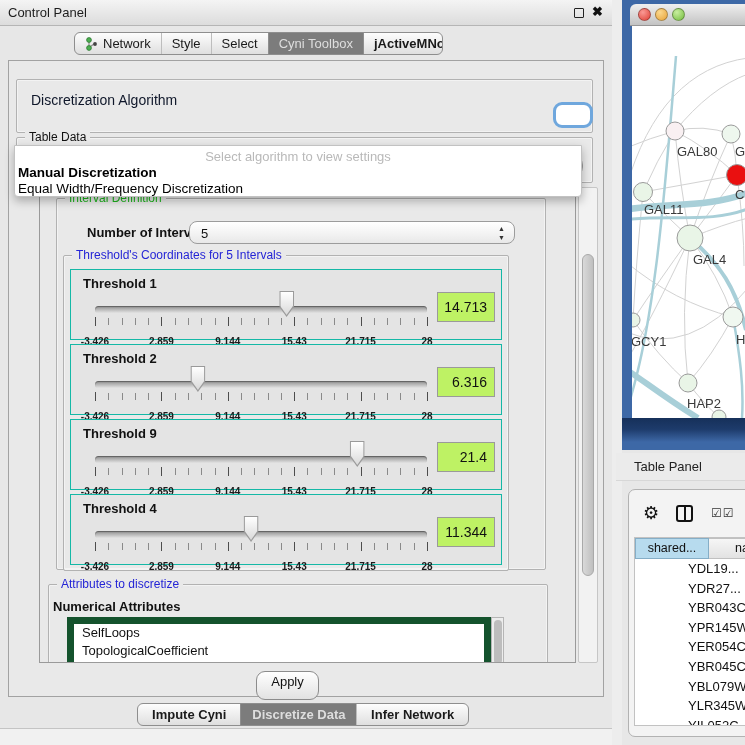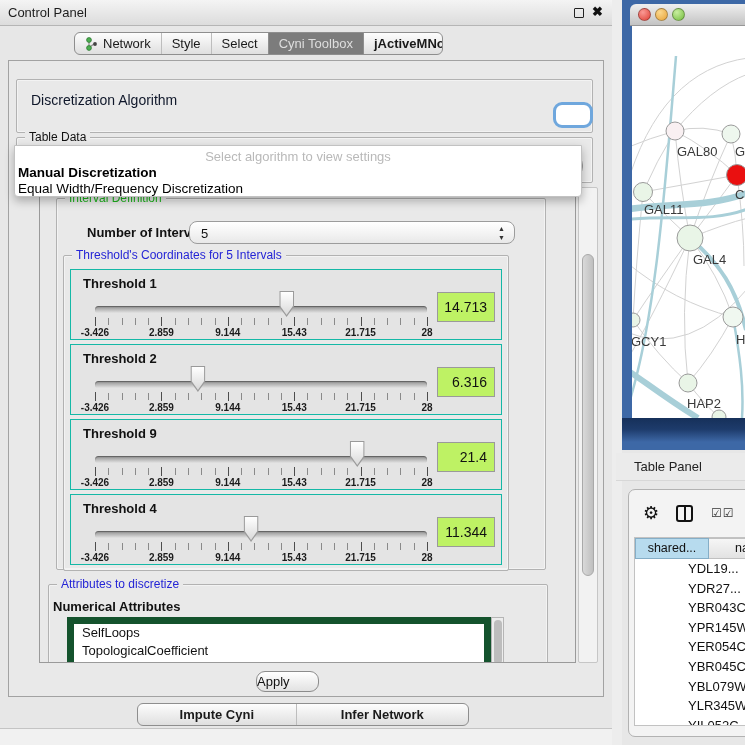--- a/index.html
+++ b/index.html
@@ -76,35 +76,35 @@
   .th-handle { position:absolute; top:21px; width:15px; height:26px; transform:translateX(-50%);
     clip-path:polygon(0 0,100% 0,100% 60%,50% 100%,0 60%);
     background:linear-gradient(#9a9a9a,#9a9a9a); z-index:3; }
   .th-handle::after { content:""; position:absolute; left:1px; top:1px; right:1px; bottom:2px;
     clip-path:polygon(0 0,100% 0,100% 60%,50% 100%,0 60%);
     background:linear-gradient(#ffffff,#d9d9d9); }
   .th-ticks-minor { position:absolute; left:0; top:48px; width:333px; height:7px;
     background:repeating-linear-gradient(to right,#8a8a8a 0 1px,transparent 1px 13.28px); }
   .th-ticks-major { position:absolute; left:0; top:47px; width:333px; height:9px;
     background:repeating-linear-gradient(to right,#4d4d4d 0 1px,transparent 1px 66.4px); }
-  .th-scale { position:absolute; left:0; top:57px; width:267px; height:12px; }
+  .th-scale { position:absolute; left:0; top:66px; width:267px; height:12px; }
   .th-scale span { position:absolute; transform:translateX(-50%); font-size:10px; font-weight:bold; color:#1c1c1c; white-space:nowrap; }
   .th-value { position:absolute; right:6px; top:22px; width:58px; height:30px; background:#bef264;
     border:1px solid #9a9a9a; font-size:14px; line-height:28px; text-align:right; padding-right:7px; }
 
   .attr-group { left:8px; top:396px; width:500px; height:88px; }
   .attr-heading { position:absolute; left:4px; top:14px; font-size:13px; font-weight:bold; }
   .attr-list { position:absolute; left:18px; top:32px; width:424px; height:54px; background:#fff;
     border:7px solid #14532d; overflow:hidden; font-size:13px; }
   .attr-item { padding:1px 0 1px 8px; line-height:15.5px; white-space:nowrap; }
   .attr-scroll { position:absolute; left:442px; top:32px; width:13px; height:54px; background:#ededed; border:1px solid #b5b5b5; }
   .attr-thumb { position:absolute; left:1.5px; top:2px; width:8px; height:44px; border-radius:4px; background:#bdbdbd; }
 
-  .apply-btn { left:247px; top:610px; width:63px; height:21px; border:1px solid #8c8c8c; border-radius:9px;
-    background:linear-gradient(#ffffff,#e2e2e2); font-size:13px; text-align:left; line-height:19px; color:#111; }
+  .apply-btn { left:247px; top:610px; width:63px; height:29px; border:1px solid #8c8c8c; border-radius:9px;
+    background:linear-gradient(#ffffff,#e2e2e2); font-size:13px; text-align:center; line-height:19px; color:#111; }
 
   
   .bottom-tabbar { left:137px; top:703px; width:332px; height:23px; display:flex;
     border:1px solid #8e8e8e; border-radius:6px; overflow:hidden;
     background:linear-gradient(#fdfdfd,#dfdfdf); font-size:13px; font-weight:bold; }
   .bottom-strip { left:0; top:728px; width:612px; height:17px; background:#f1f1f1; border-top:1px solid #c4c4c4; }
 
   
   .net-window { left:622px; top:0; width:130px; height:450px; background:#3d68a6; }
   .net-frame-bottom { position:absolute; left:0; top:418px; width:100%; height:32px;
@@ -303,20 +303,23 @@
   <div class="abs vscroll">
     <div class="vthumb" style="top:66px; height:322px;"></div>
   </div>
 
   <div class="abs apply-btn">Apply</div>
 </div>
 
 <div class="abs bottom-tabbar">
   <div class="tabseg" style="flex:1">
       <span>Impute Cyni</span>
+    </div>
+  <div class="tabseg active" style="flex:1.15">
+      <span>Discretize Data</span>
     </div>
   <div class="tabseg" style="flex:1.1">
       <span>Infer Network</span>
     </div>
 </div>
 <div class="abs bottom-strip"></div>
 
 <div class="abs splitter"></div>
 
 <div class="abs net-window">

